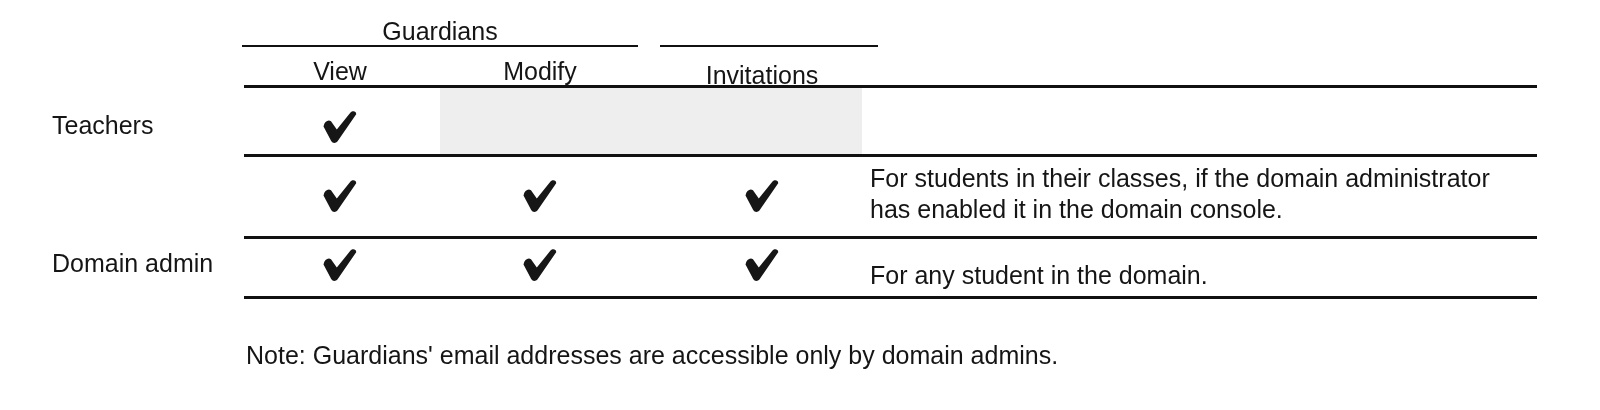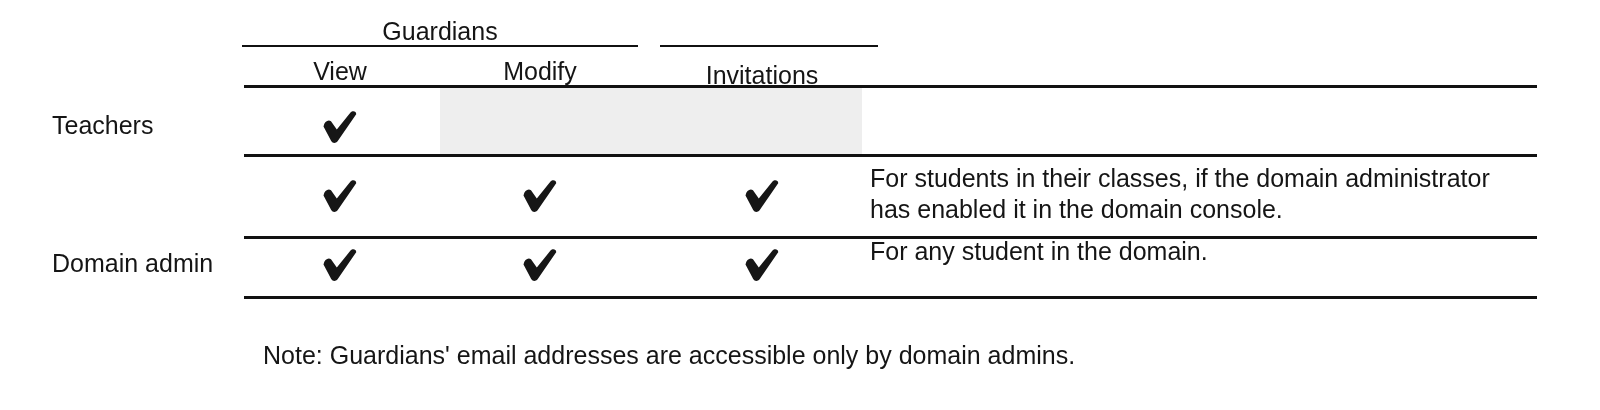--- a/index.html
+++ b/index.html
@@ -160,19 +160,19 @@
       <path d="M6.5 23.5 C7.5 18.5 11 16.5 14 18.2 L19.8 26.5 L33.5 9.6 C35.5 7.2 39.5 8.2 39.2 11.2 L20.6 38.2 C18.6 40.6 15.6 40.4 14.2 38.0 Z" fill="#161616"></path>
     </svg>
   </div>
 
   <div class="check" style="left:739px; top:241px;">
     <svg viewBox="0 0 46 46" aria-hidden="true">
       <path d="M6.5 23.5 C7.5 18.5 11 16.5 14 18.2 L19.8 26.5 L33.5 9.6 C35.5 7.2 39.5 8.2 39.2 11.2 L20.6 38.2 C18.6 40.6 15.6 40.4 14.2 38.0 Z" fill="#161616"></path>
     </svg>
   </div>
 
-  <div class="desc" style="left:870px; top:236px; width:660px;">For any student in the domain.</div>
+  <div class="desc" style="left:870px; top:260px; width:660px;">For any student in the domain.</div>
 
   <div class="rule" style="left:244px; top:296px; width:1293px;"></div>
 
-  <div class="note" style="left:246px; top:340px;margin-left:17px;">Note: Guardians' email addresses are accessible only by domain admins.</div>
+  <div class="note" style="left:246px; top:340px;">Note: Guardians' email addresses are accessible only by domain admins.</div>
 
 </div>
 
 </body></html>

